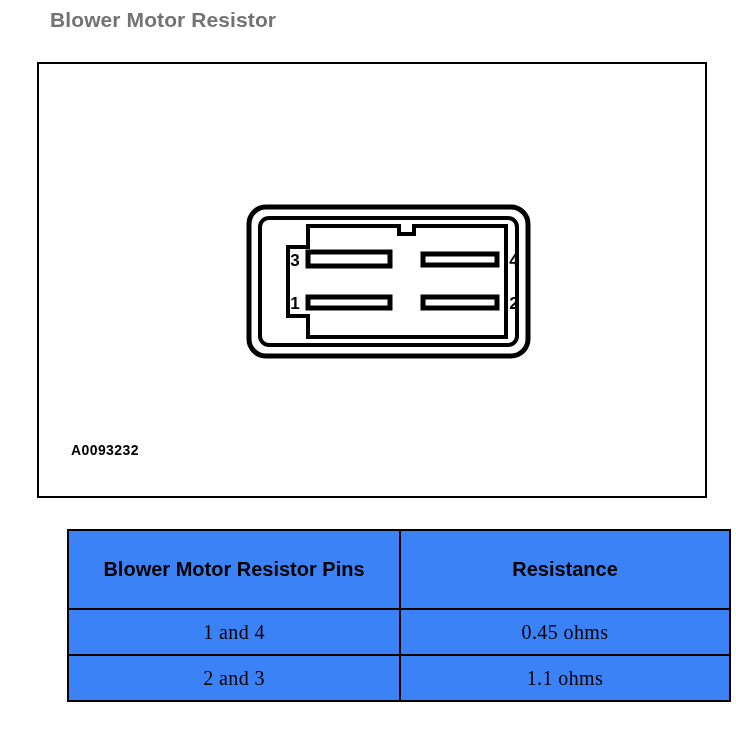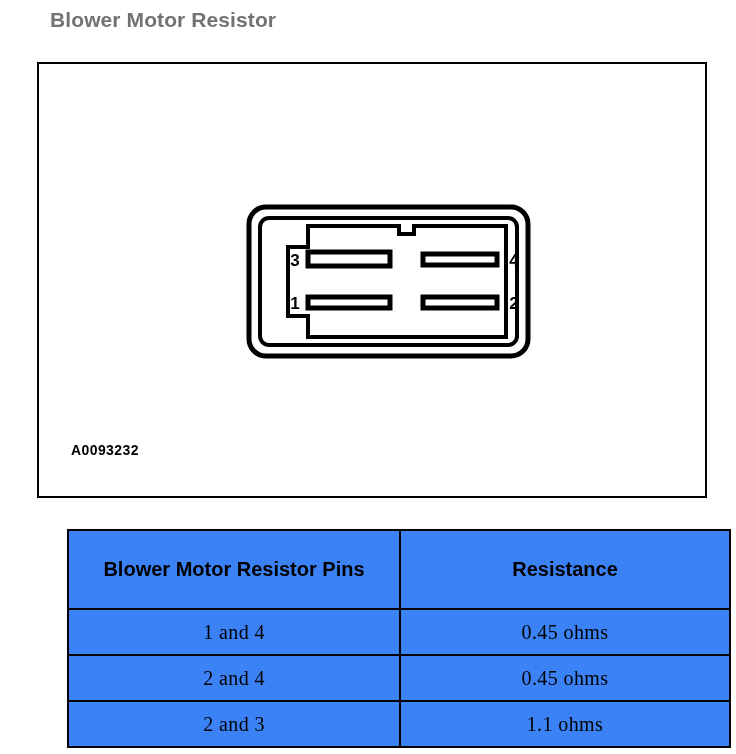--- a/index.html
+++ b/index.html
@@ -160,21 +160,17 @@
       <th>Blower Motor Resistor Pins</th>
       <th>Resistance</th>
     </tr>
   </thead>
   <tbody>
     <tr>
       <td>1 and 4</td>
       <td>0.45 ohms</td>
     </tr>
     <tr>
-      <td>2 and 4</td>
-      <td>0.45 ohms</td>
-    </tr>
-    <tr>
       <td>2 and 3</td>
       <td>1.1 ohms</td>
     </tr>
   </tbody>
 </table>
 
 </body></html>

